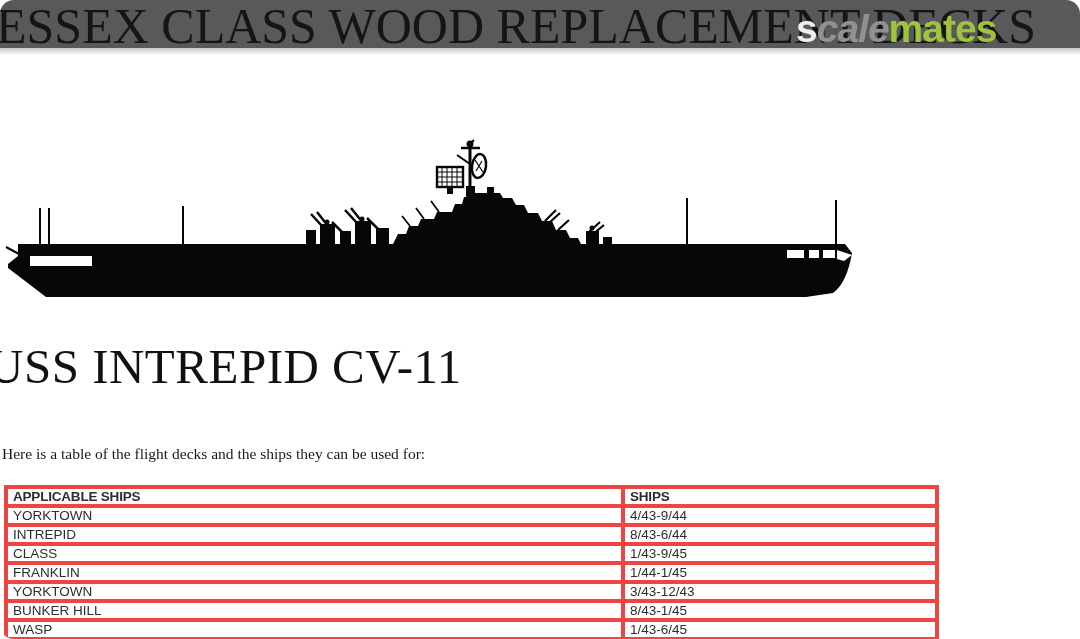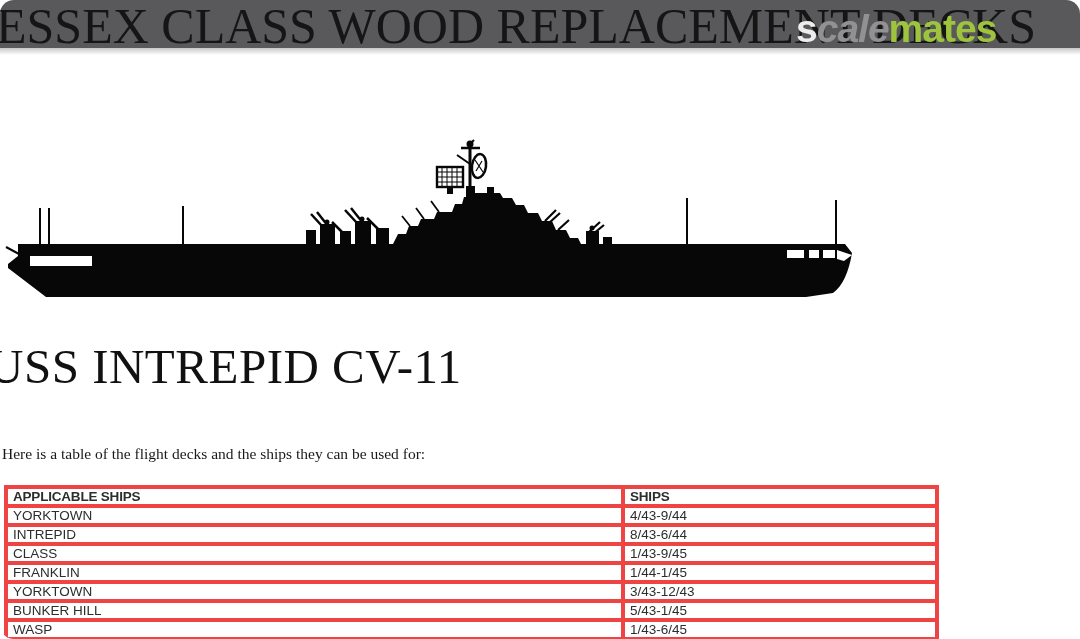--- a/index.html
+++ b/index.html
@@ -164,21 +164,21 @@
         <tr>
           <td>FRANKLIN</td>
           <td>1/44-1/45</td>
         </tr>
         <tr>
           <td>YORKTOWN</td>
           <td>3/43-12/43</td>
         </tr>
         <tr>
           <td>BUNKER HILL</td>
-          <td>5/43-1/45</td>
+          <td>8/43-1/45</td>
         </tr>
         <tr>
           <td>WASP</td>
           <td>1/43-6/45</td>
         </tr>
       </tbody>
   </table>
 
 </div>
 

